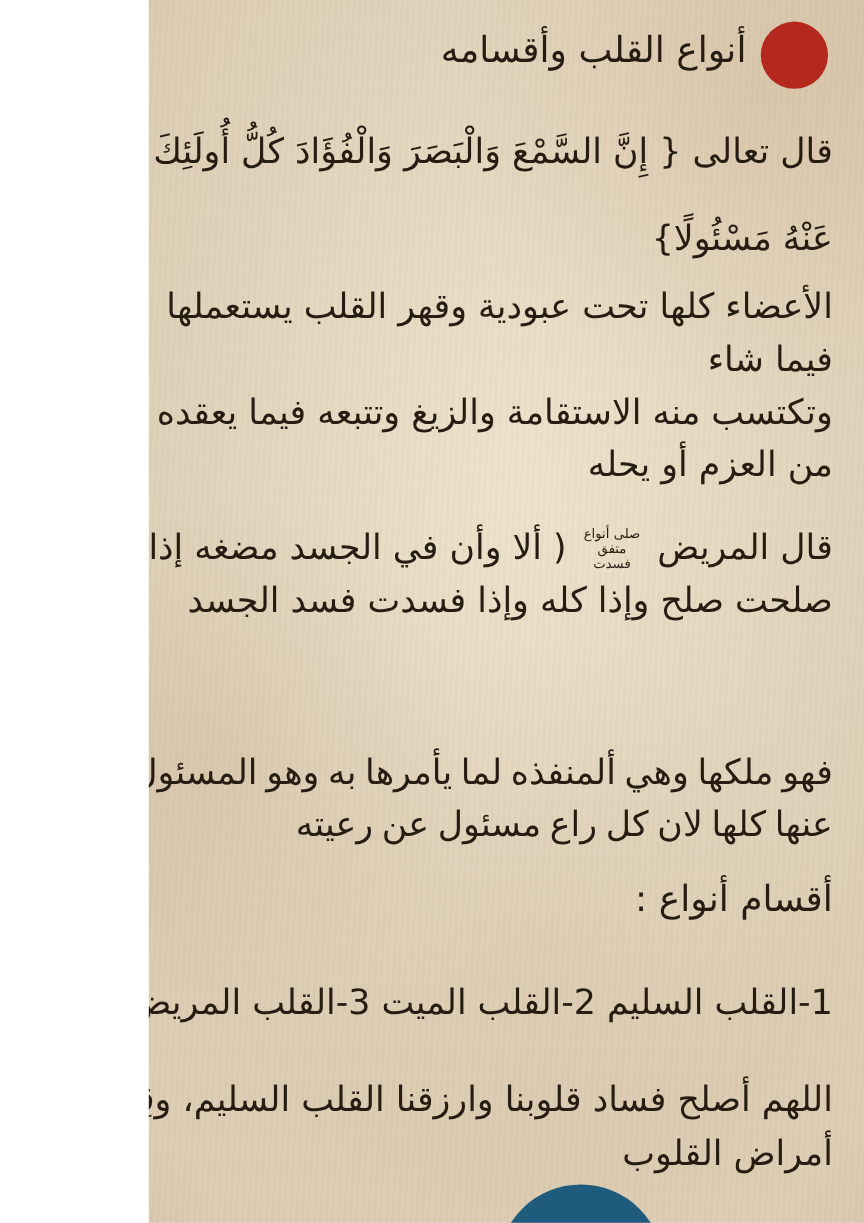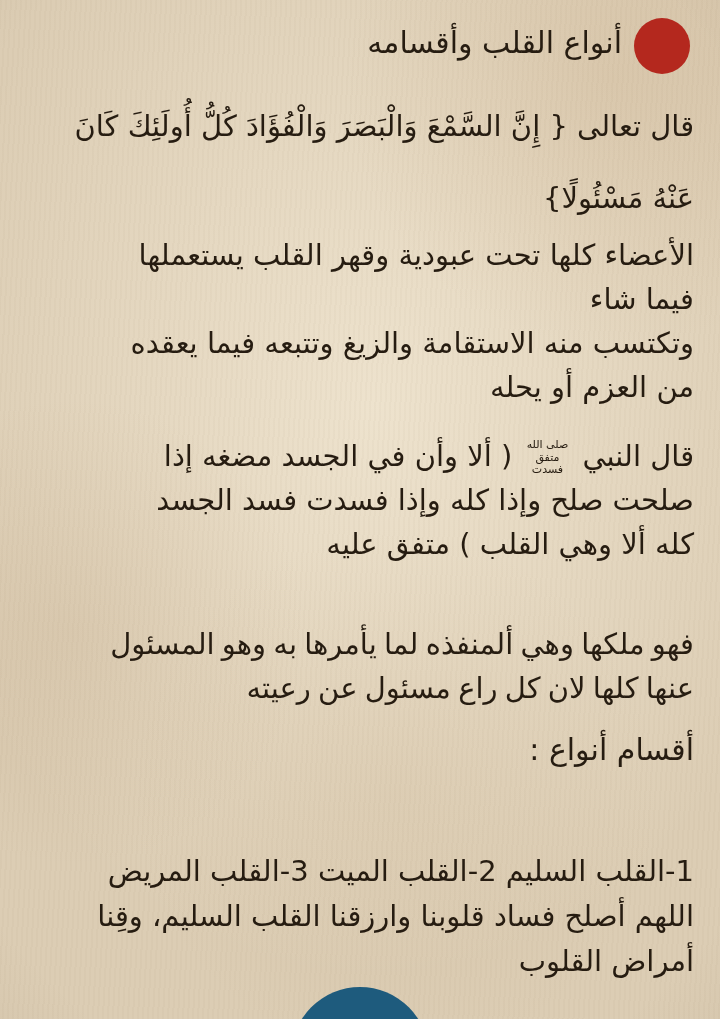--- a/index.html
+++ b/index.html
@@ -1,21 +1,21 @@
 <!DOCTYPE html>
 <html lang="ar" dir="rtl"><head>
 <meta charset="utf-8">
 <style>
   html, body {
     margin: 0;
     padding: 0;
   }
   .page {
     position: relative;
-    width: 720px;
+    width: 596px;
     height: 1019px;
     overflow: hidden;
     direction: rtl;
     font-family: "DejaVu Sans", sans-serif;
     color: var(--text-color, #261c11);
     background-color: var(--bg-color, #dccdb4);
     background-image:
       repeating-linear-gradient(93deg, rgba(120,95,60,0.03) 0 2px, rgba(0,0,0,0) 2px 5px),
       radial-gradient(ellipse 120% 105% at 50% 48%, rgba(0,0,0,0) 58%, rgba(88,66,40,0.20) 100%),
       radial-gradient(circle at 85% 8%, rgba(166,120,70,0.12), rgba(166,120,70,0) 24%),
@@ -49,21 +49,21 @@
     line-height: 46px;
     font-weight: normal;
     margin: 0;
     white-space: nowrap;
   }
   .verse { top: 90px; line-height: 72px; }
   .para-limbs { top: 233px; text-align: right; }
   .hadith { top: 434px; }
   .para-king { top: 622px; font-family: Liberation Serif, serif; }
   .section-heading { top: 728px; font-size: 30px; }
-  .heart-types { top: 813px; margin-top: 36px; }
+  .heart-types { top: 813px; }
   .dua { top: 894px; line-height: 45px; }
   .honorific {
     display: inline-block;
     vertical-align: middle;
     text-align: center;
     font-size: 11px;
     line-height: 12.5px;
     margin: 0 5px;
     white-space: nowrap;
   }
@@ -84,21 +84,21 @@
 <div class="page" style="--bg-color: #dccdb4; --text-color: #261c11; --red-circle: #b4281e; --blue-circle: #1e5b7d;">
 
   <div class="red-circle"></div>
 
   <h1 class="page-title">أنواع القلب وأقسامه</h1>
 
   <p class="abs text-block verse">قال تعالى { إِنَّ السَّمْعَ وَالْبَصَرَ وَالْفُؤَادَ كُلُّ أُولَئِكَ كَانَ<br>عَنْهُ مَسْئُولًا}</p>
 
   <p class="abs text-block para-limbs">الأعضاء كلها تحت عبودية وقهر القلب يستعملها<br>فيما شاء<br>وتكتسب منه الاستقامة والزيغ وتتبعه فيما يعقده<br>من العزم أو يحله</p>
 
-  <p class="abs text-block hadith"><span>قال النبي</span> <span class="honorific"><span>صلى الله</span><span>متفق</span><span>فسدت</span></span> <span>( ألا وأن في الجسد مضغه إذا</span><br><span>صلحت صلح وإذا كله وإذا فسدت فسد الجسد</span><br><span>كله ألا وهي القلب ) متفق عليه</span></p>
+  <p class="abs text-block hadith"><span>قال المريض</span> <span class="honorific"><span>صلى أنواع</span><span>متفق</span><span>فسدت</span></span> <span>( ألا وأن في الجسد مضغه إذا</span><br><span>صلحت صلح وإذا كله وإذا فسدت فسد الجسد</span><br></p>
 
   <p class="abs text-block para-king">فهو ملكها وهي ألمنفذه لما يأمرها به وهو المسئول<br>عنها كلها لان كل راع مسئول عن رعيته</p>
 
   <p class="abs text-block section-heading">أقسام أنواع :</p>
 
   <p class="abs text-block heart-types">1-القلب السليم 2-القلب الميت  3-القلب المريض</p>
 
   <p class="abs text-block dua">اللهم أصلح فساد قلوبنا وارزقنا القلب السليم، وقِنا<br>أمراض القلوب</p>
 
   <div class="blue-circle"></div>

